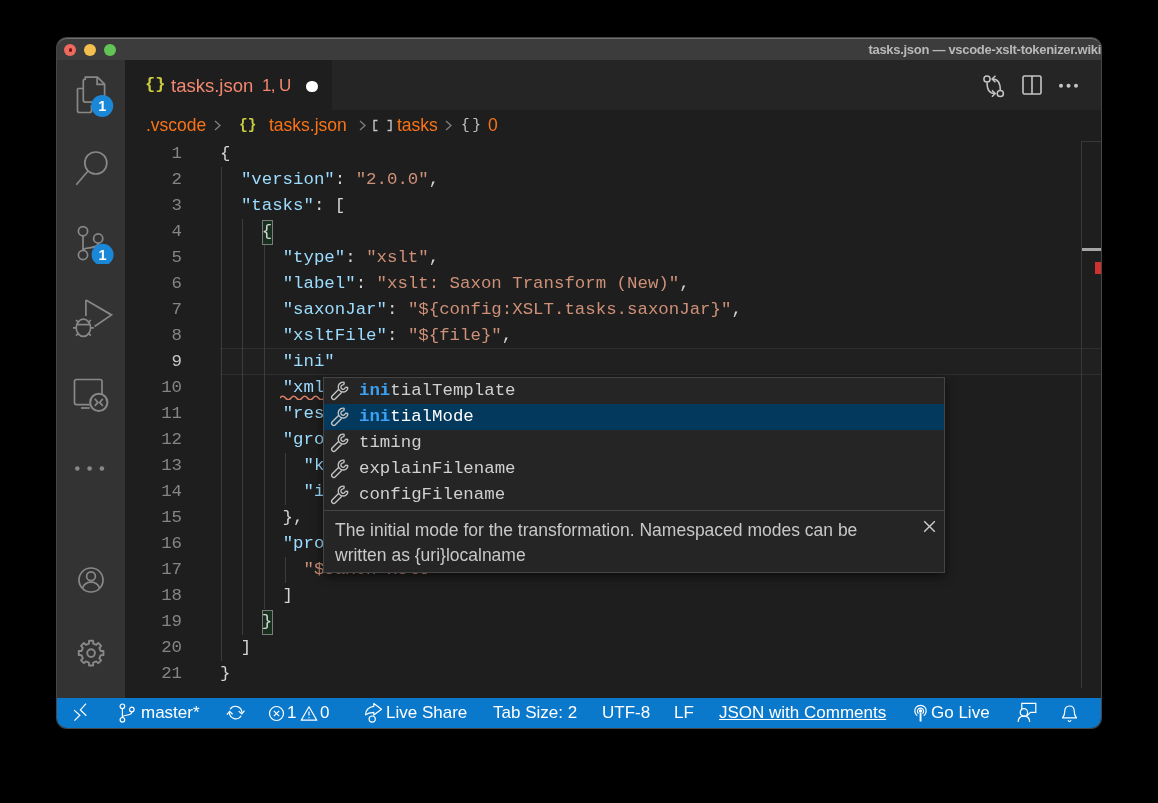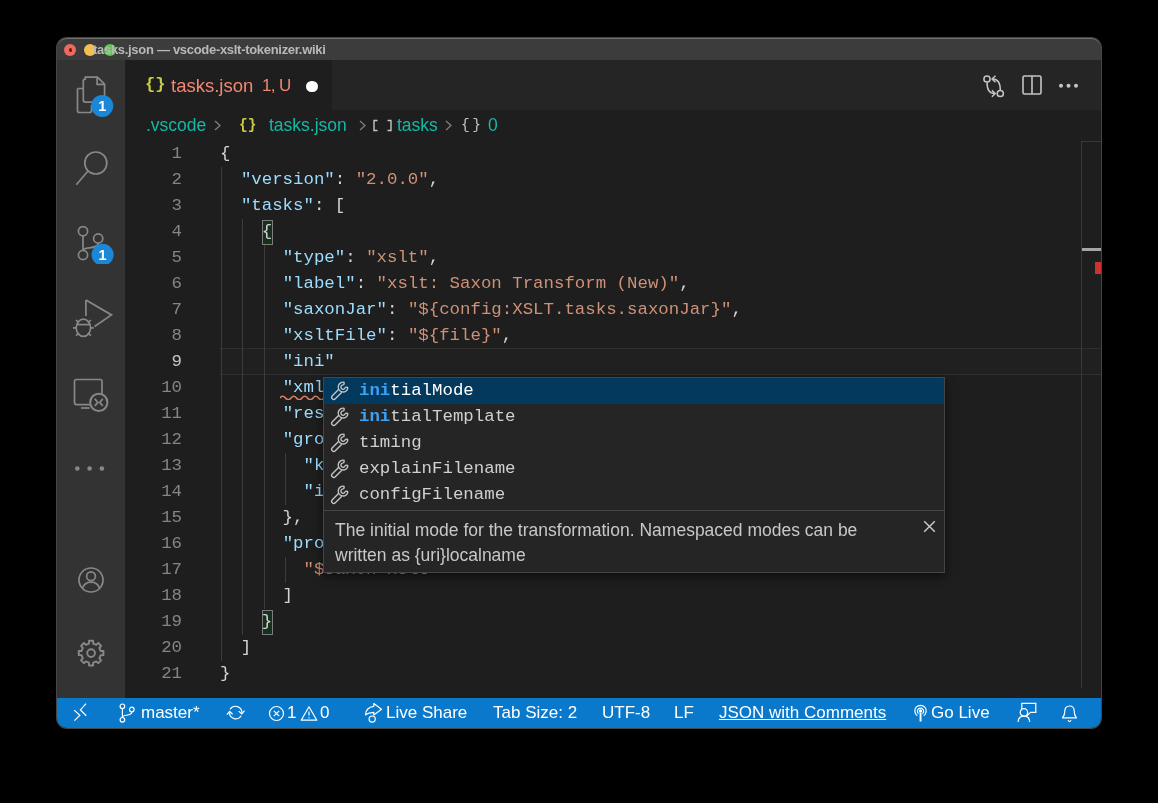--- a/index.html
+++ b/index.html
@@ -5,22 +5,22 @@
   html,body{margin:0;padding:0;}
   body{width:1158px;height:803px;background:#000;position:relative;overflow:hidden;
        font-family:"Liberation Sans",sans-serif;}
   .abs{position:absolute;}
   
   #win{left:57px;top:38px;width:1044px;height:690px;background:#1e1e1e;border-radius:10px;
        box-shadow:0 0 0 1px #464646;}
   #titlebar{left:57px;top:38px;width:1044px;height:22px;background:#3c3c3c;
        border-radius:10px 10px 0 0;border-top:1px solid #6e6e6e;box-sizing:border-box;}
   .tl{width:12px;height:12px;border-radius:50%;top:43.5px;}
-  #title{left:57px;top:38px;width:1044px;height:40px;line-height:23px;text-align:left;
-       color:#b9b9b9;font-size:13px;font-weight:700;letter-spacing:-0.3px;padding-left:36px;}
+  #title{left:57px;top:38px;width:1044px;height:40px;line-height:23px;text-align:right;
+       color:#b9b9b9;font-size:13px;font-weight:700;letter-spacing:-0.3px;}
   #activity{left:57px;top:60px;width:68px;height:638px;background:#333333;}
   #tabstrip{left:125px;top:60px;width:976px;height:49.5px;background:#252526;}
   #activetab{left:125px;top:60px;width:207px;height:49.5px;background:#1e1e1e;}
   #statusbar{left:57px;top:698px;width:1044px;height:30px;background:#0a79cc;
        border-radius:0 0 10px 10px;}
   
   .mono{font-family:"Liberation Mono",monospace;font-size:17.4px;line-height:26px;white-space:pre;}
   #gutter{left:125px;top:141px;width:57px;text-align:right;color:#858585;}
   #code{left:220px;top:141px;color:#d4d4d4;}
   .k{color:#9cdcfe;}
@@ -31,21 +31,21 @@
        border-top:1px solid #2f2f2f;border-bottom:1px solid #2f2f2f;box-sizing:border-box;}
   .brk{width:11.5px;height:25px;background:#16301d;border:1px solid #7c7c7c;box-sizing:border-box;}
   
   #popup{left:323px;top:377px;width:622px;background:#252526;border:1px solid #454545;
        box-sizing:border-box;box-shadow:0 3px 9px rgba(0,0,0,0.6);}
   .row{height:26px;position:relative;}
   .rowtxt{position:absolute;left:35px;top:0;line-height:26px;color:#d0d0d0;}
   .hl{color:#3ba2f5;font-weight:bold;}
   #docbox{border-top:1px solid #454545;height:61px;position:relative;color:#c8c8c8;
        font-size:17.5px;}
-  .crumb{top:110px;height:31px;line-height:31px;font-size:17.5px;color:#14b8a6;}
+  .crumb{top:110px;height:31px;line-height:31px;font-size:17.5px;color:#f97316;}
   .wri{position:absolute;left:6px;top:2px;}
   .st{top:698px;height:30px;line-height:30px;font-size:17px;color:#ffffff;}
   .sticon{stroke:#ffffff;fill:none;stroke-width:1.2;}
   .act{stroke:#888888;fill:none;stroke-width:1.7;}
 </style>
 </head>
 <body>
 <div id="win" class="abs"></div>
 <div id="activity" class="abs"></div>
 <div id="tabstrip" class="abs"></div>
@@ -149,32 +149,32 @@
     <defs>
 <g id="wr" stroke="#c5c5c5" stroke-width="1.35" fill="none">
  <path d="M14.37 2.37 A4.9 4.9 0 1 0 17.98 7.53"></path>
  <path d="M13.67 4.98 A2.2 2.2 0 1 0 15.29 7.29"></path>
  <path d="M14.37 2.37 L13.67 4.98 M17.98 7.53 L15.29 7.29"></path>
  <path d="M8.8 9.2 L2.3 15.7 A2.1 2.1 0 0 0 5.3 18.7 L11.8 12.2"></path>
 </g>
 </defs>
   </svg>
 <div id="popup" class="abs">
+  <div class="row">
+      <svg class="wri" width="21" height="21" viewBox="0 0 21 21">
+        <use href="#wr"></use>
+      </svg>
+      <span class="rowtxt mono"><span class="hl">ini</span>tialTemplate</span>
+    </div>
   <div class="row" style="background:#04395e;">
     <svg class="wri" width="21" height="21" viewBox="0 0 21 21">
         <use href="#wr"></use>
       </svg>
     <span class="rowtxt mono" style="color:#ffffff;"><span class="hl">ini</span>tialMode</span>
   </div>
-  <div class="row">
-      <svg class="wri" width="21" height="21" viewBox="0 0 21 21">
-        <use href="#wr"></use>
-      </svg>
-      <span class="rowtxt mono"><span class="hl">ini</span>tialTemplate</span>
-    </div>
   <div class="row">
       <svg class="wri" width="21" height="21" viewBox="0 0 21 21">
         <use href="#wr"></use>
       </svg>
       <span class="rowtxt mono">timing</span>
     </div>
   <div class="row">
       <svg class="wri" width="21" height="21" viewBox="0 0 21 21">
         <use href="#wr"></use>
       </svg>

